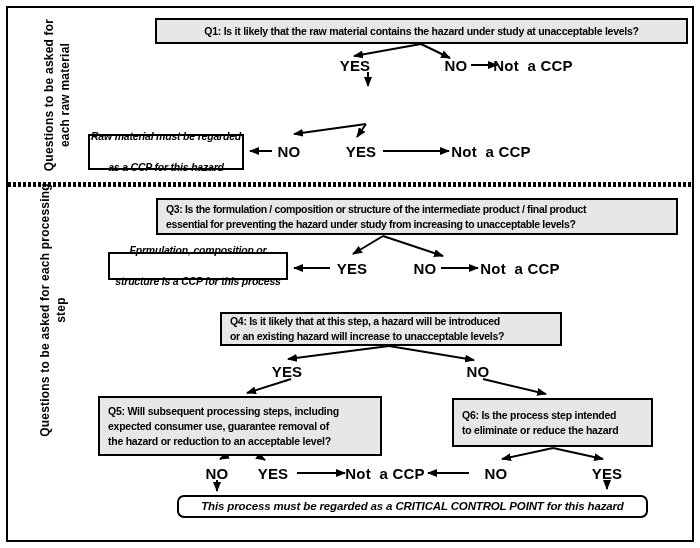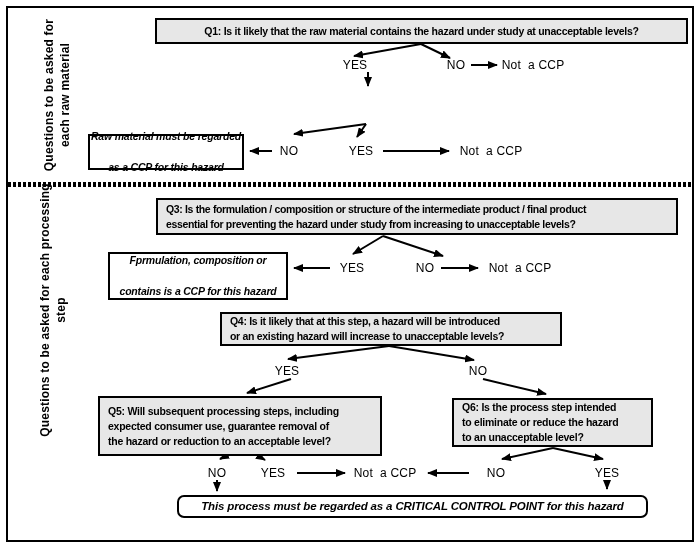--- a/index.html
+++ b/index.html
@@ -17,21 +17,21 @@
     letter-spacing:-0.25px;padding:1px 8px;display:flex;flex-direction:column;justify-content:center;
   }
   .qbox.center{text-align:center;white-space:nowrap;}
   .rbox{
     position:absolute;box-sizing:border-box;background:var(--result-fill,#fff);
     border:2px solid #000;font-weight:bold;font-style:italic;font-size:10.5px;line-height:15px;
     letter-spacing:-0.2px;text-align:center;display:flex;flex-direction:column;justify-content:center;gap:16px;
   }
   .rbox.final{font-size:11.5px;letter-spacing:-0.15px;border-radius:7px;}
   .blabel{
-    position:absolute;transform:translate(-50%,-50%);font-weight:normal;font-size:12px;
+    position:absolute;transform:translate(-50%,-50%);font-weight:bold;font-size:15px;
     white-space:pre;letter-spacing:0.2px;
   }
   .vlabel{
     position:absolute;transform:rotate(-90deg);font-weight:bold;font-size:12px;line-height:16px;
     text-align:center;letter-spacing:0.2px;
   }
   .divider{
     position:absolute;left:8px;top:182px;width:684px;height:5px;
     background:repeating-linear-gradient(90deg,#000 0 3px,transparent 3px 5px);
   }
@@ -103,23 +103,23 @@
 
   <div class="blabel" style="left:289px;top:151px;">NO</div>
   <div class="blabel" style="left:361px;top:151px;">YES</div>
   <div class="blabel" style="left:491px;top:151px;">Not  a CCP</div>
 
   <div class="qbox" style="left:156px;top:198px;width:522px;height:37px;letter-spacing:-0.35px;">
     <div>Q3: Is the formulation / composition or structure of the intermediate product / final product</div>
     <div>essential for preventing the hazard under study from increasing to unacceptable levels?</div>
   </div>
 
-  <div class="rbox" style="left:108px;top:252px;width:180px;height:48px;">
+  <div class="rbox" style="left:108px;top:252px;width:180px;height:28px;">
     <div>Fprmulation, composition or</div>
-    <div>contains is a CCP for this hazard</div>
+    <div>structure is a CCP for this process</div>
   </div>
 
   <div class="blabel" style="left:352px;top:268px;">YES</div>
   <div class="blabel" style="left:425px;top:268px;">NO</div>
   <div class="blabel" style="left:520px;top:268px;">Not  a CCP</div>
 
   <div class="qbox" style="left:220px;top:312px;width:342px;height:34px;letter-spacing:-0.3px;">
     <div>Q4: Is it likely that at this step, a hazard will be introduced</div>
     <div>or an existing hazard will increase to unacceptable levels?</div>
   </div>
@@ -129,21 +129,20 @@
 
   <div class="qbox" style="left:98px;top:396px;width:284px;height:60px;">
     <div>Q5: Will subsequent processing steps, including</div>
     <div>expected consumer use, guarantee removal of</div>
     <div>the hazard or reduction to an acceptable level?</div>
   </div>
 
   <div class="qbox" style="left:452px;top:398px;width:201px;height:49px;">
     <div>Q6: Is the process step intended</div>
     <div>to eliminate or reduce the hazard</div>
-    <div>to an unacceptable level?</div>
   </div>
 
   <div class="blabel" style="left:217px;top:473px;">NO</div>
   <div class="blabel" style="left:273px;top:473px;">YES</div>
   <div class="blabel" style="left:385px;top:473px;">Not  a CCP</div>
   <div class="blabel" style="left:496px;top:473px;">NO</div>
   <div class="blabel" style="left:607px;top:473px;">YES</div>
 
   <div class="rbox final" style="left:177px;top:495px;width:471px;height:23px;">This process must be regarded as a CRITICAL CONTROL POINT for this hazard</div>
 

